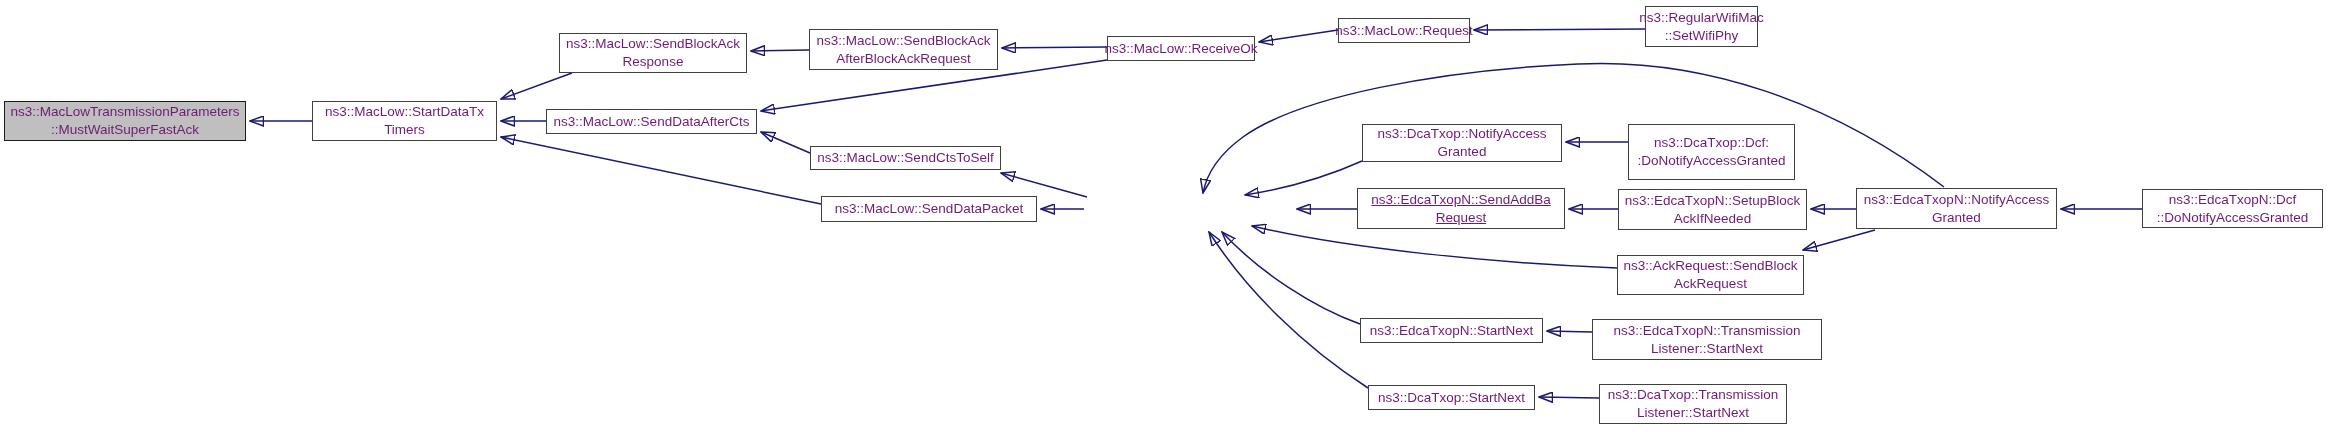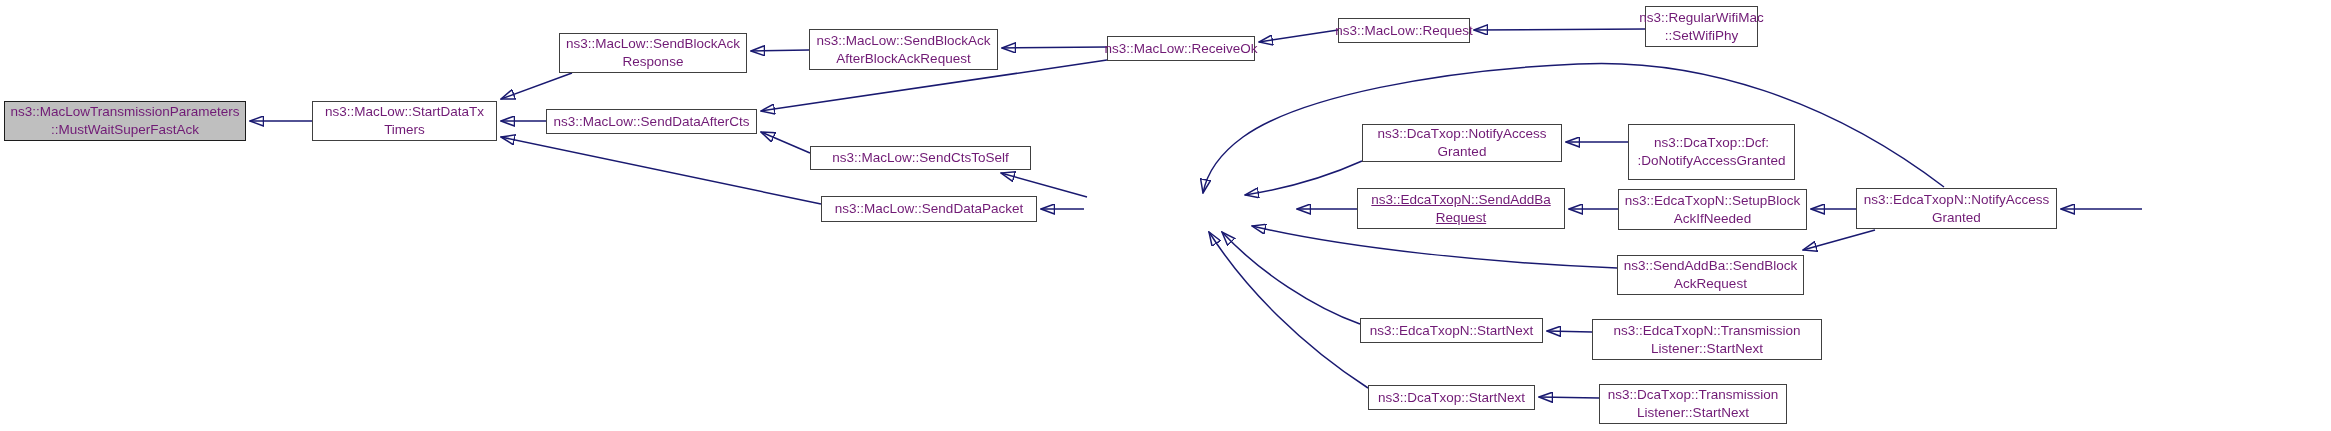--- a/index.html
+++ b/index.html
@@ -79,37 +79,39 @@
 
 <div class="node highlighted" style="left: 4px; top: 101px; width: 242px; height: 40px;"><span>ns3::MacLowTransmissionParameters
 ::MustWaitSuperFastAck</span></div>
     <div class="node" style="left: 312px; top: 101px; width: 185px; height: 40px;"><span>ns3::MacLow::StartDataTx
 Timers</span></div>
     <div class="node" style="left: 559px; top: 33px; width: 188px; height: 40px;"><span>ns3::MacLow::SendBlockAck
 Response</span></div>
     <div class="node" style="left: 809px; top: 29px; width: 189px; height: 41px;"><span>ns3::MacLow::SendBlockAck
 AfterBlockAckRequest</span></div>
     <div class="node" style="left: 546px; top: 109px; width: 211px; height: 25px;"><span>ns3::MacLow::SendDataAfterCts</span></div>
-    <div class="node" style="left: 810px; top: 146px; width: 221px; height: 24px;"><span>ns3::MacLow::SendCtsToSelf</span></div>
+    <div class="node" style="left: 810px; top: 146px; width: 191px; height: 24px;"><span>ns3::MacLow::SendCtsToSelf</span></div>
     <div class="node" style="left: 821px; top: 196px; width: 216px; height: 26px;"><span>ns3::MacLow::SendDataPacket</span></div>
     <div class="node" style="left: 1107px; top: 36px; width: 148px; height: 25px;"><span>ns3::MacLow::ReceiveOk</span></div>
     <div class="node" style="left: 1338px; top: 18px; width: 132px; height: 25px;"><span>ns3::MacLow::Request</span></div>
     <div class="node" style="left: 1645px; top: 6px; width: 113px; height: 41px;"><span>ns3::RegularWifiMac
 ::SetWifiPhy</span></div>
     <div class="node" style="left: 1362px; top: 124px; width: 200px; height: 38px;"><span>ns3::DcaTxop::NotifyAccess
 Granted</span></div>
     <div class="node" style="left: 1628px; top: 124px; width: 167px; height: 56px;"><span>ns3::DcaTxop::Dcf:
 :DoNotifyAccessGranted</span></div>
     <div class="node" style="left: 1357px; top: 188px; width: 208px; height: 41px; text-decoration: underline;"><span>ns3::EdcaTxopN::SendAddBa
 Request</span></div>
     <div class="node" style="left: 1618px; top: 189px; width: 189px; height: 41px;"><span>ns3::EdcaTxopN::SetupBlock
 AckIfNeeded</span></div>
     <div class="node" style="left: 1856px; top: 188px; width: 201px; height: 41px;"><span>ns3::EdcaTxopN::NotifyAccess
 Granted</span></div>
-    <div class="node" style="left: 1617px; top: 255px; width: 187px; height: 40px;"><span>ns3::SendAddBa::SendBlock
+    <div class="node" style="left: 1617px; top: 255px; width: 187px; height: 40px;"><span>ns3::AckRequest::SendBlock
 AckRequest</span></div>
+    <div class="node" style="left: 2142px; top: 189px; width: 181px; height: 39px;"><span>ns3::EdcaTxopN::Dcf
+::DoNotifyAccessGranted</span></div>
     <div class="node" style="left: 1360px; top: 318px; width: 183px; height: 25px;"><span>ns3::EdcaTxopN::StartNext</span></div>
     <div class="node" style="left: 1592px; top: 319px; width: 230px; height: 41px;"><span>ns3::EdcaTxopN::Transmission
 Listener::StartNext</span></div>
     <div class="node" style="left: 1368px; top: 385px; width: 167px; height: 25px;"><span>ns3::DcaTxop::StartNext</span></div>
     <div class="node" style="left: 1599px; top: 384px; width: 188px; height: 40px;"><span>ns3::DcaTxop::Transmission
 Listener::StartNext</span></div>
   </div>
 
 </body></html>

